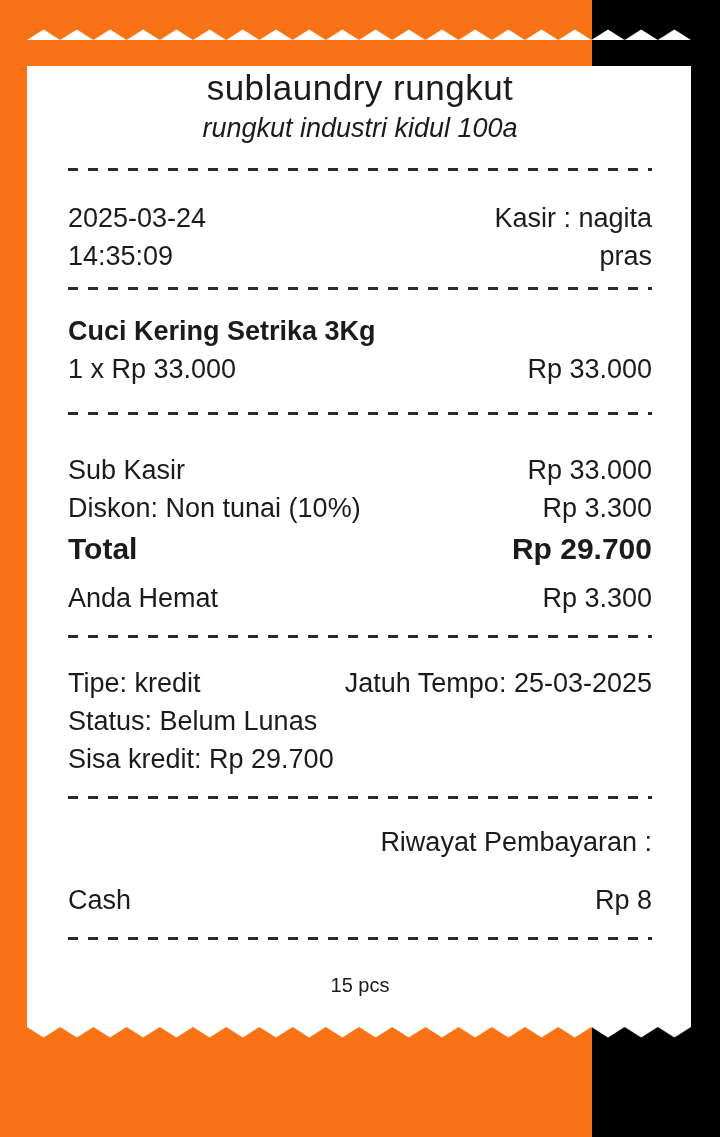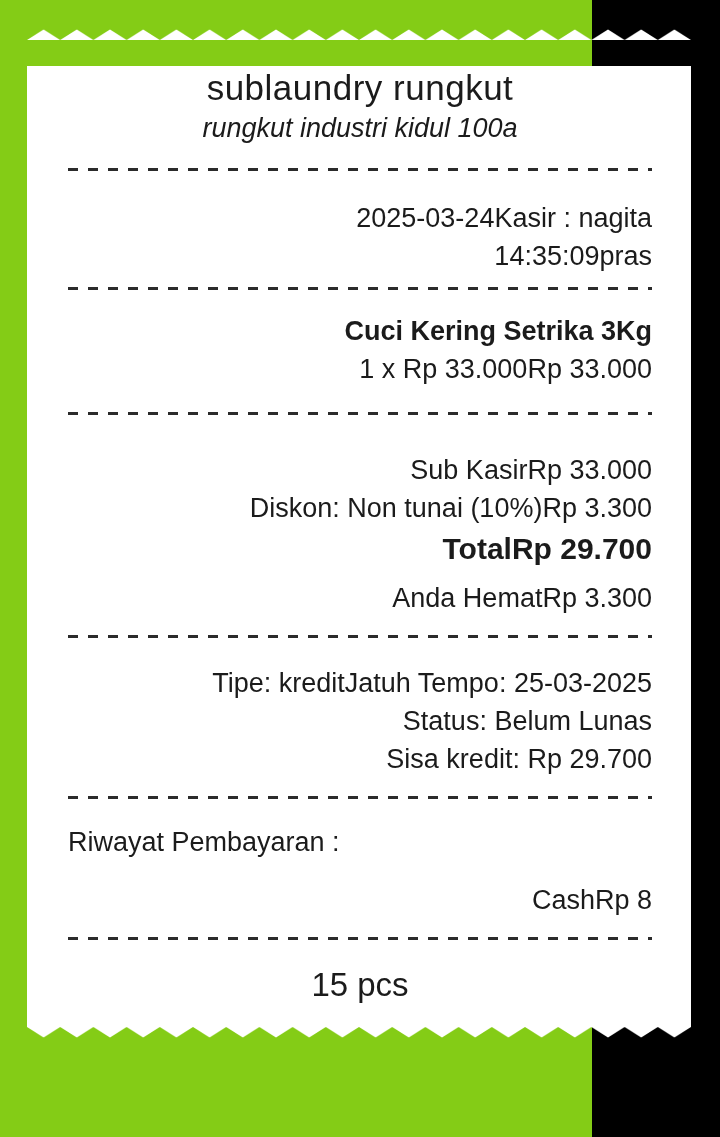--- a/index.html
+++ b/index.html
@@ -7,21 +7,21 @@
   body {
     background: #000000;
     font-family: "Liberation Sans", sans-serif;
     color: #1b1b1b;
     overflow: hidden;
   }
   .stage {
     position: relative;
     width: 592px;
     height: 1137px;
-    background: #84cc16;
+    background: #f97316;
   }
   .receipt {
     position: absolute;
     left: 27px;
     top: 29px;
     width: 664px;
   }
   .tear { display: block; width: 664px; }
   .paper {
     background: #ffffff;
@@ -45,47 +45,48 @@
     background-image: repeating-linear-gradient(to right, #2b2b2b 0 10px, transparent 10px 20px);
   }
   .d1 { margin-top: 22px; }
   .d2 { margin-top: 12px; }
   .d3 { margin-top: 24px; }
   .d4 { margin-top: 18px; }
   .d5 { margin-top: 18px; }
   .d6 { margin-top: 18px; }
   .row {
     display: flex;
-    justify-content: flex-end;
+    justify-content: space-between;
     align-items: baseline;
     font-size: 27px;
     line-height: 38px;
   }
   .meta-block { margin-top: 28px; }
   .item-block { margin-top: 22px; }
   .item-name { font-weight: 700; }
   .summary-block { margin-top: 36px; }
   .total-row {
     font-size: 30px;
     line-height: 44px;
     font-weight: 700;
   }
   .hemat-row { margin-top: 8px; }
   .credit-block { margin-top: 26px; }
   .history-heading {
     margin-top: 24px;
     font-size: 27px;
     line-height: 38px;
+    text-align: right;
   }
   .history-entry { margin-top: 20px; }
   .entry-date { font-weight: 700; }
   .footer-pcs {
     margin-top: 26px;
     text-align: center;
-    font-size: 33px;
+    font-size: 20px;
     line-height: 38px;
   }
 </style>
 </head>
 <body>
 
 <div class="stage">
   <div class="receipt">
 
     <svg class="tear tear-top" width="664" height="11" viewBox="0 0 664 11" xmlns="http://www.w3.org/2000/svg">

